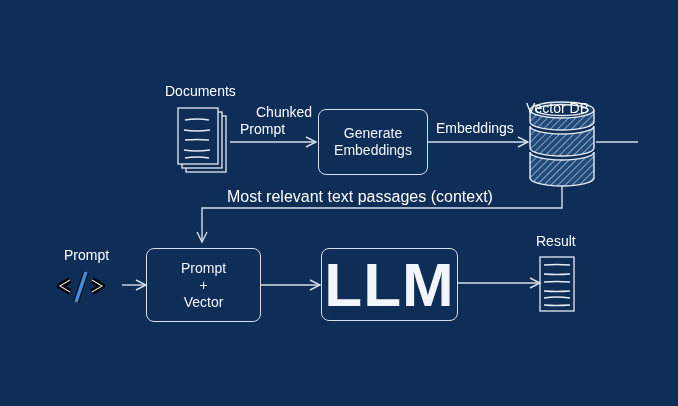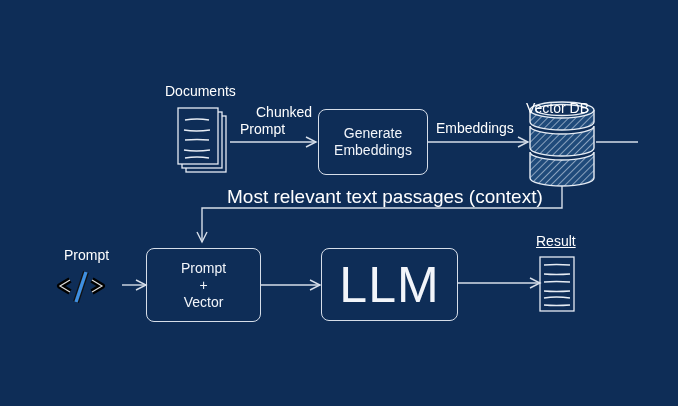--- a/index.html
+++ b/index.html
@@ -1,20 +1,20 @@
 <!DOCTYPE html>
 <html><head>
 <meta charset="utf-8">
 <style>
   html,body{margin:0;padding:0;}
   body{width:678px;height:406px;background:#0e2d57;overflow:hidden;position:relative;font-family:"Liberation Sans",sans-serif;color:#f2f5fa;}
   #diagram{position:absolute;left:0;top:0;width:678px;height:406px;}
   .lbl{position:absolute;font-size:14px;line-height:16px;color:#ffffff;white-space:nowrap;}
   .box{position:absolute;border:1.6px solid #d6dee9;border-radius:8px;box-sizing:border-box;display:flex;flex-direction:column;align-items:center;justify-content:center;text-align:center;font-size:14px;line-height:17px;}
-  .llm{font-size:50px;line-height:46px;letter-spacing:1px;}
+  .llm{font-size:62px;line-height:46px;letter-spacing:1px;font-weight:bold;}
 </style>
 </head>
 <body>
 
 <svg id="diagram" viewBox="0 0 678 406" width="678" height="406">
   <defs>
     <pattern id="hatch" width="5" height="5" patternUnits="userSpaceOnUse" patternTransform="rotate(45)">
       <rect width="5" height="5" fill="#1f4a7a"></rect>
       <line x1="0" y1="0" x2="0" y2="5" stroke="#b8c8dc" stroke-width="1.4"></line>
     </pattern>
@@ -85,27 +85,27 @@
 <div class="lbl" style="left:256px;top:104px;">Chunked</div>
 <div class="lbl" style="left:240px;top:121px;">Prompt</div>
 
 <div class="box" style="left:318px;top:109px;width:110px;height:66px;">
   <span>Generate</span>
   <span>Embeddings</span>
 </div>
 
 <div class="lbl" style="left:436px;top:120px;">Embeddings</div>
 <div class="lbl" style="left:526px;top:80px;margin-top:20px;">Vector DB</div>
-<div class="lbl" style="left:227px;top:189px;font-size:19px;">Most relevant text passages (context)</div>
+<div class="lbl" style="left:227px;top:189px;font-size:16px;">Most relevant text passages (context)</div>
 
 <div class="lbl" style="left:64px;top:247px;">Prompt</div>
 
 <div class="box" style="left:146px;top:248px;width:115px;height:74px;">
   <span>Prompt</span>
   <span>+</span>
   <span>Vector</span>
 </div>
 
 <div class="box" style="left:321px;top:248px;width:137px;height:73px;">
   <span class="llm">LLM</span>
 </div>
 
-<div class="lbl" style="left:536px;top:233px;text-decoration:underline;">Result</div>
+<div class="lbl" style="left:536px;top:233px;">Result</div>
 
 </body></html>

